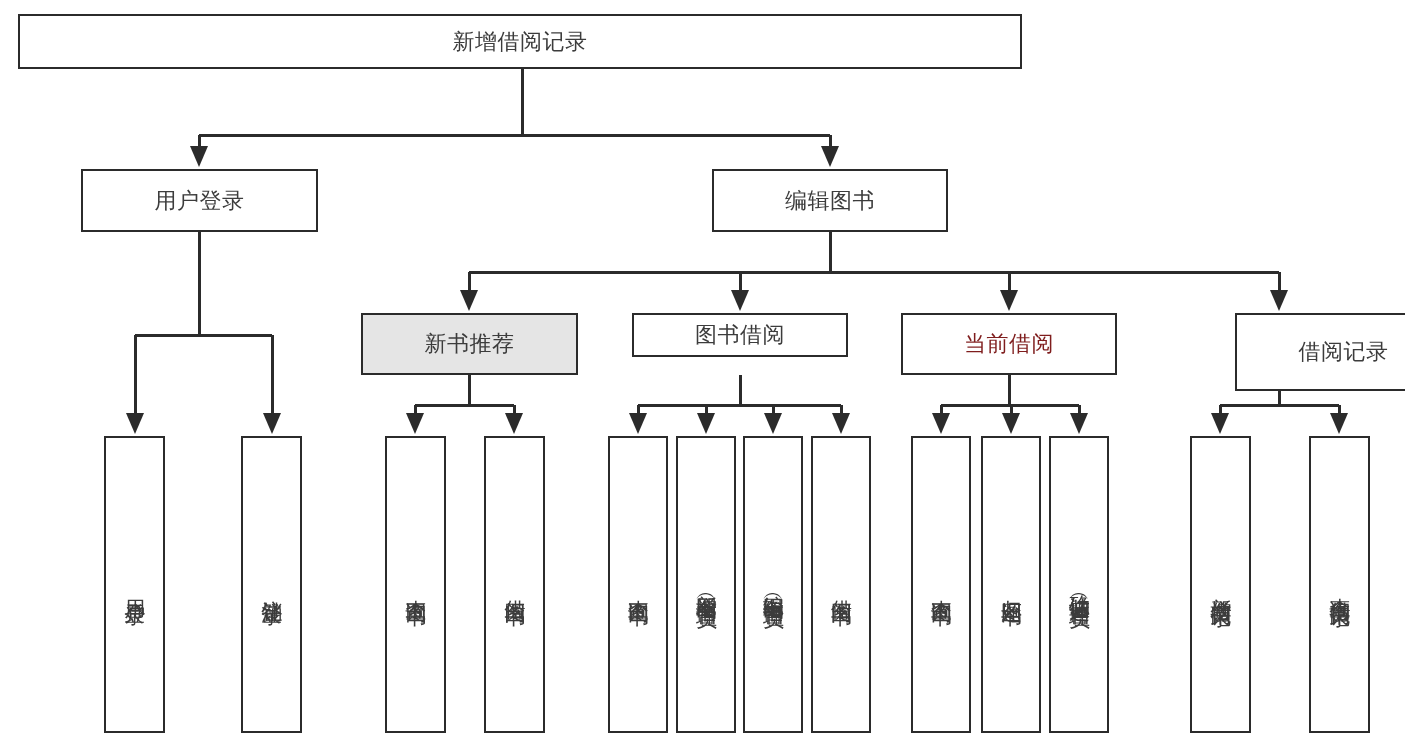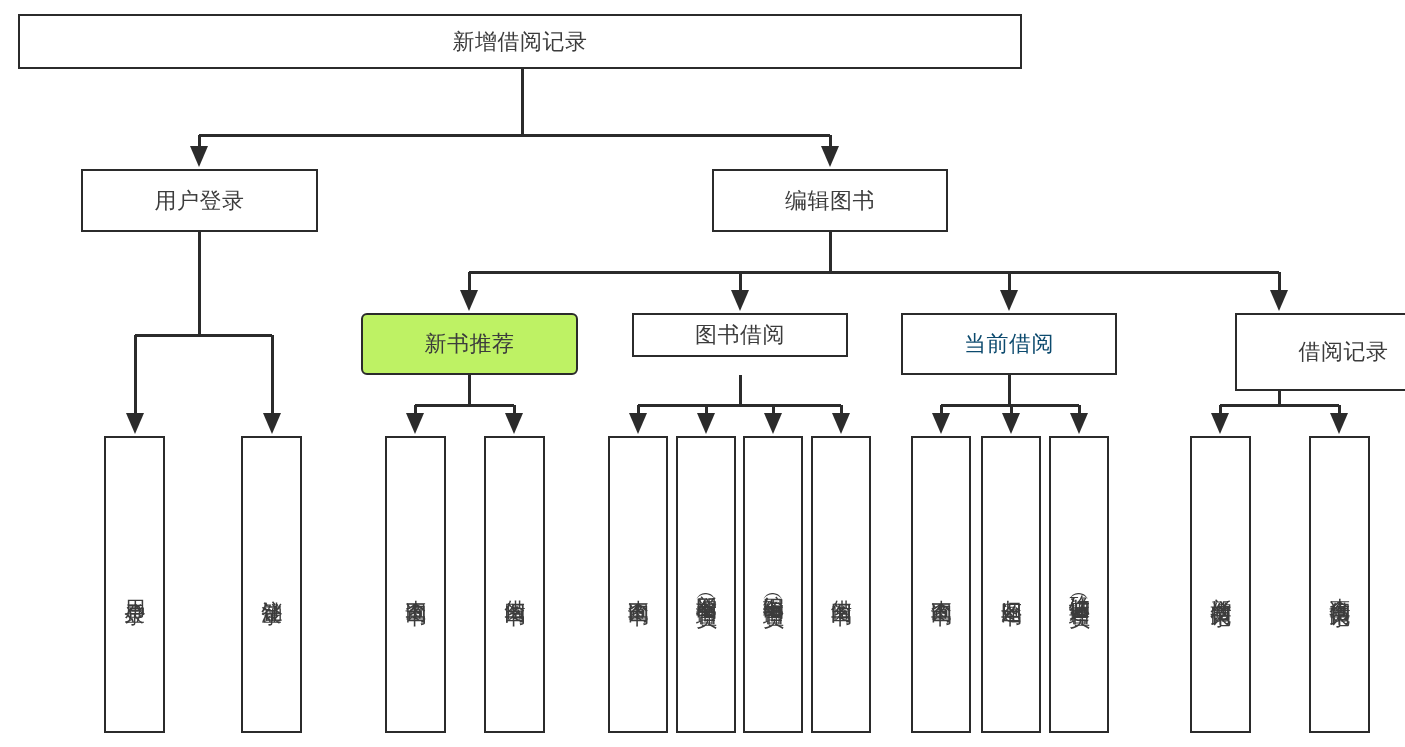--- a/index.html
+++ b/index.html
@@ -127,28 +127,28 @@
   <div id="node-layer">
       <div class="node-box level-0" style="left: 18px; top: 14px; width: 1004px; height: 55px; border-color: rgb(43, 43, 43); background: rgb(255, 255, 255);">
         <span class="node-label" style="color: rgb(60, 60, 60);">新增借阅记录</span>
       </div>
       <div class="node-box level-1" style="left: 81px; top: 169px; width: 237px; height: 63px; border-color: rgb(43, 43, 43); background: rgb(255, 255, 255);">
         <span class="node-label" style="color: rgb(60, 60, 60);">用户登录</span>
       </div>
       <div class="node-box level-1" style="left: 712px; top: 169px; width: 236px; height: 63px; border-color: rgb(43, 43, 43); background: rgb(255, 255, 255);">
         <span class="node-label" style="color: rgb(60, 60, 60);">编辑图书</span>
       </div>
-      <div class="node-box level-2" style="left: 361px; top: 313px; width: 217px; height: 62px; border-color: rgb(43, 43, 43); background: #bef264; border-radius: 6px;">
+      <div class="node-box level-2" style="left: 361px; top: 313px; width: 217px; height: 62px; border-color: rgb(43, 43, 43); background: #e5e5e5;">
         <span class="node-label" style="color: rgb(60, 60, 60);">新书推荐</span>
       </div>
       <div class="node-box level-2" style="left: 632px; top: 313px; width: 216px; height: 44px; border-color: rgb(43, 43, 43); background: rgb(255, 255, 255);">
         <span class="node-label" style="color: rgb(60, 60, 60);">图书借阅</span>
       </div>
       <div class="node-box level-2" style="left: 901px; top: 313px; width: 216px; height: 62px; border-color: rgb(43, 43, 43); background: rgb(255, 255, 255);">
-        <span class="node-label" style="color: #0c4a6e; text-align: center;">当前借阅</span>
+        <span class="node-label" style="color: #7f1d1d; text-align: center;">当前借阅</span>
       </div>
       <div class="node-box level-2" style="left: 1235px; top: 313px; width: 217px; height: 78px; border-color: rgb(43, 43, 43); background: rgb(255, 255, 255);">
         <span class="node-label" style="color: rgb(60, 60, 60);">借阅记录</span>
       </div>
       <div class="node-box level-3 vertical" style="left: 104px; top: 436px; width: 61px; height: 297px; border-color: rgb(43, 43, 43); background: rgb(255, 255, 255);">
         <span class="node-label" style="color: rgb(60, 60, 60);">用户登录</span>
       </div>
       <div class="node-box level-3 vertical" style="left: 241px; top: 436px; width: 61px; height: 297px; border-color: rgb(43, 43, 43); background: rgb(255, 255, 255);">
         <span class="node-label" style="color: rgb(60, 60, 60);">注销登录</span>
       </div>

